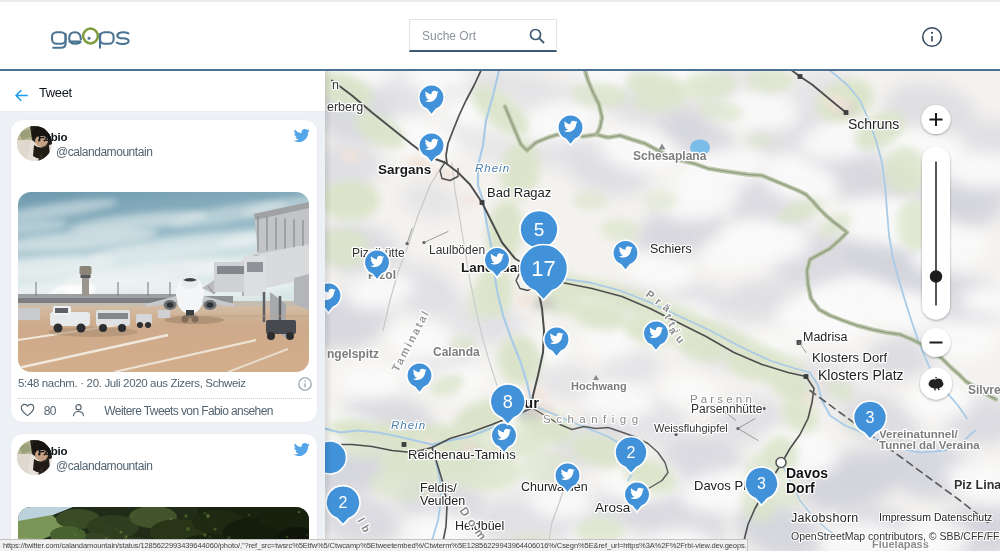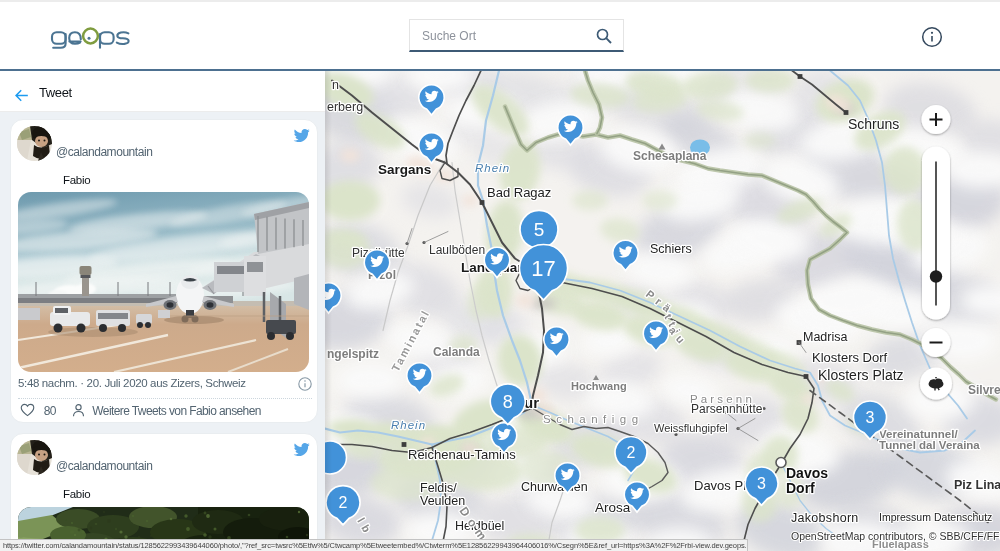--- a/index.html
+++ b/index.html
@@ -2,37 +2,37 @@
 <html><head>
 <meta charset="utf-8">
 <style>
   * { margin:0; padding:0; box-sizing:border-box; }
   html,body { width:1000px; height:551px; overflow:hidden; font-family:"Liberation Sans", sans-serif; background:#fff; }
   #app { position:relative; width:1000px; height:551px; }
 
   
   #header { position:absolute; left:0; top:0; width:1000px; height:70.5px; background:#fff; border-bottom:2px solid #4d7090; border-top:2px solid #ececec; z-index:30; }
   #logo { position:absolute; left:50px; top:24px; }
-  #search { position:absolute; left:409px; top:17px; width:215px; height:33px; background:#fff; border:1px solid #e4e4e4; border-bottom:2px solid #3d5a75;text-align:right; }
+  #search { position:absolute; left:409px; top:17px; width:148px; height:33px; background:#fff; border:1px solid #e4e4e4; border-bottom:2px solid #3d5a75;text-align:right; }
   #search .ph { position:absolute; left:12px; top:9px; font-size:12px; color:#8d929b; }
   #search svg.mag { position:absolute; right:10px; top:7px; }
   #infoicon { position:absolute; left:921px; top:24px; }
 
   
   #sidebar { position:absolute; left:0; top:70.5px; width:325px; height:480.5px; background:#edf1f5; z-index:20; }
   #tweetbar { position:absolute; left:0; top:0; width:325px; height:41px; background:#fff; border-bottom:1px solid #ececec;padding-left:46px; }
   #tweetbar .arrow { position:absolute; left:12px; top:15.5px; }
   #tweetbar .title { position:absolute; left:39px; top:14px; font-size:13px; color:#0f1419; letter-spacing:-0.4px; }
 
   .card { position:absolute; left:10px; width:308px; background:#fff; border-radius:13px; border:1px solid #e9edf0; }
   #card1 { top:48.5px; height:304px; }
   #card2 { top:362.5px; height:118px; border-bottom-left-radius:0; border-bottom-right-radius:0; }
 
   .avatar { position:absolute; left:6px; top:6px; width:35px; height:35px; border-radius:50%; overflow:hidden; }
-  .uname { position:absolute; left:52px; top:10.5px; font-size:11.5px; font-weight:normal; color:#0f1419; letter-spacing:-0.3px;margin-top:43px; }
+  .uname { position:absolute; left:27px; top:10.5px; font-size:11.5px; font-weight:bold; color:#0f1419; letter-spacing:-0.3px; }
   .uhandle { position:absolute; left:45px; top:24.5px; font-size:12px; color:#536471; letter-spacing:-0.45px; }
   .bird { position:absolute; left:282px; top:8px; }
   .tweettext { position:absolute; left:7px; font-size:15px; color:#0f1419; letter-spacing:-1.0px; white-space:nowrap;margin-top:29px; }
   .tweettext .link { color:#1b95e0; }
 
   #photo1 { position:absolute; left:7px; top:72px; width:291px; height:180px; border-radius:13px; overflow:hidden; }
   #stamp { position:absolute; left:7px; top:257px; font-size:11.5px; color:#536471; white-space:nowrap; letter-spacing:-0.35px; }
   #stampinfo { position:absolute; left:287px; top:257px; }
   #actions { position:absolute; left:9px; top:283px; font-size:12px; color:#536471; white-space:nowrap; letter-spacing:-0.6px; }
   #divider { position:absolute; left:7px; top:278px; width:294px; border-top:1px dotted #ccd6dd; }
@@ -561,21 +561,21 @@
         </svg>
       <div id="actions">
         <svg width="15" height="14" viewBox="0 0 24 22" style="vertical-align:-2px">
             <path fill="none" stroke="#536471" stroke-width="1.8" d="M12 20 C 5 15 2 11.5 2 7.5 C 2 4.4 4.4 2 7.2 2 C 9.2 2 11 3.1 12 4.8 C 13 3.1 14.8 2 16.8 2 C 19.6 2 22 4.4 22 7.5 C 22 11.5 19 15 12 20 Z"></path>
           </svg>
         <span style="margin-left:6px;">80</span>
         <svg width="15" height="14" viewBox="0 0 24 22" style="margin-left:12px; vertical-align:-2px">
             <circle cx="12" cy="6.5" r="4.2" fill="none" stroke="#536471" stroke-width="1.8"></circle>
             <path fill="none" stroke="#536471" stroke-width="1.8" d="M4 21 C 4 15.8 7.5 13.3 12 13.3 C 16.5 13.3 20 15.8 20 21"></path>
           </svg>
-        <span style="margin-left:4px;">Weitere Tweets von Fabio ansehen</span>
+        <span style="margin-left:16px;">Weitere Tweets von Fabio ansehen</span>
       </div>
     </div>
 
     <div id="card2" class="card">
       <div class="avatar"><svg width="35" height="35" viewBox="0 0 35 35">
           <rect width="35" height="35" fill="#e6e1d8"></rect>
           <path d="M0 0 H16 V14 H0 Z" fill="#b9b694"></path>
           <path d="M2 6 L12 3 L14 11 L5 14 Z" fill="#9aa077"></path>
           <path d="M0 14 H14 L10 35 H0 Z" fill="#ded8ce"></path>
           <path d="M13 0 H35 V18 L26 22 L15 14 Z" fill="#23201a"></path>

